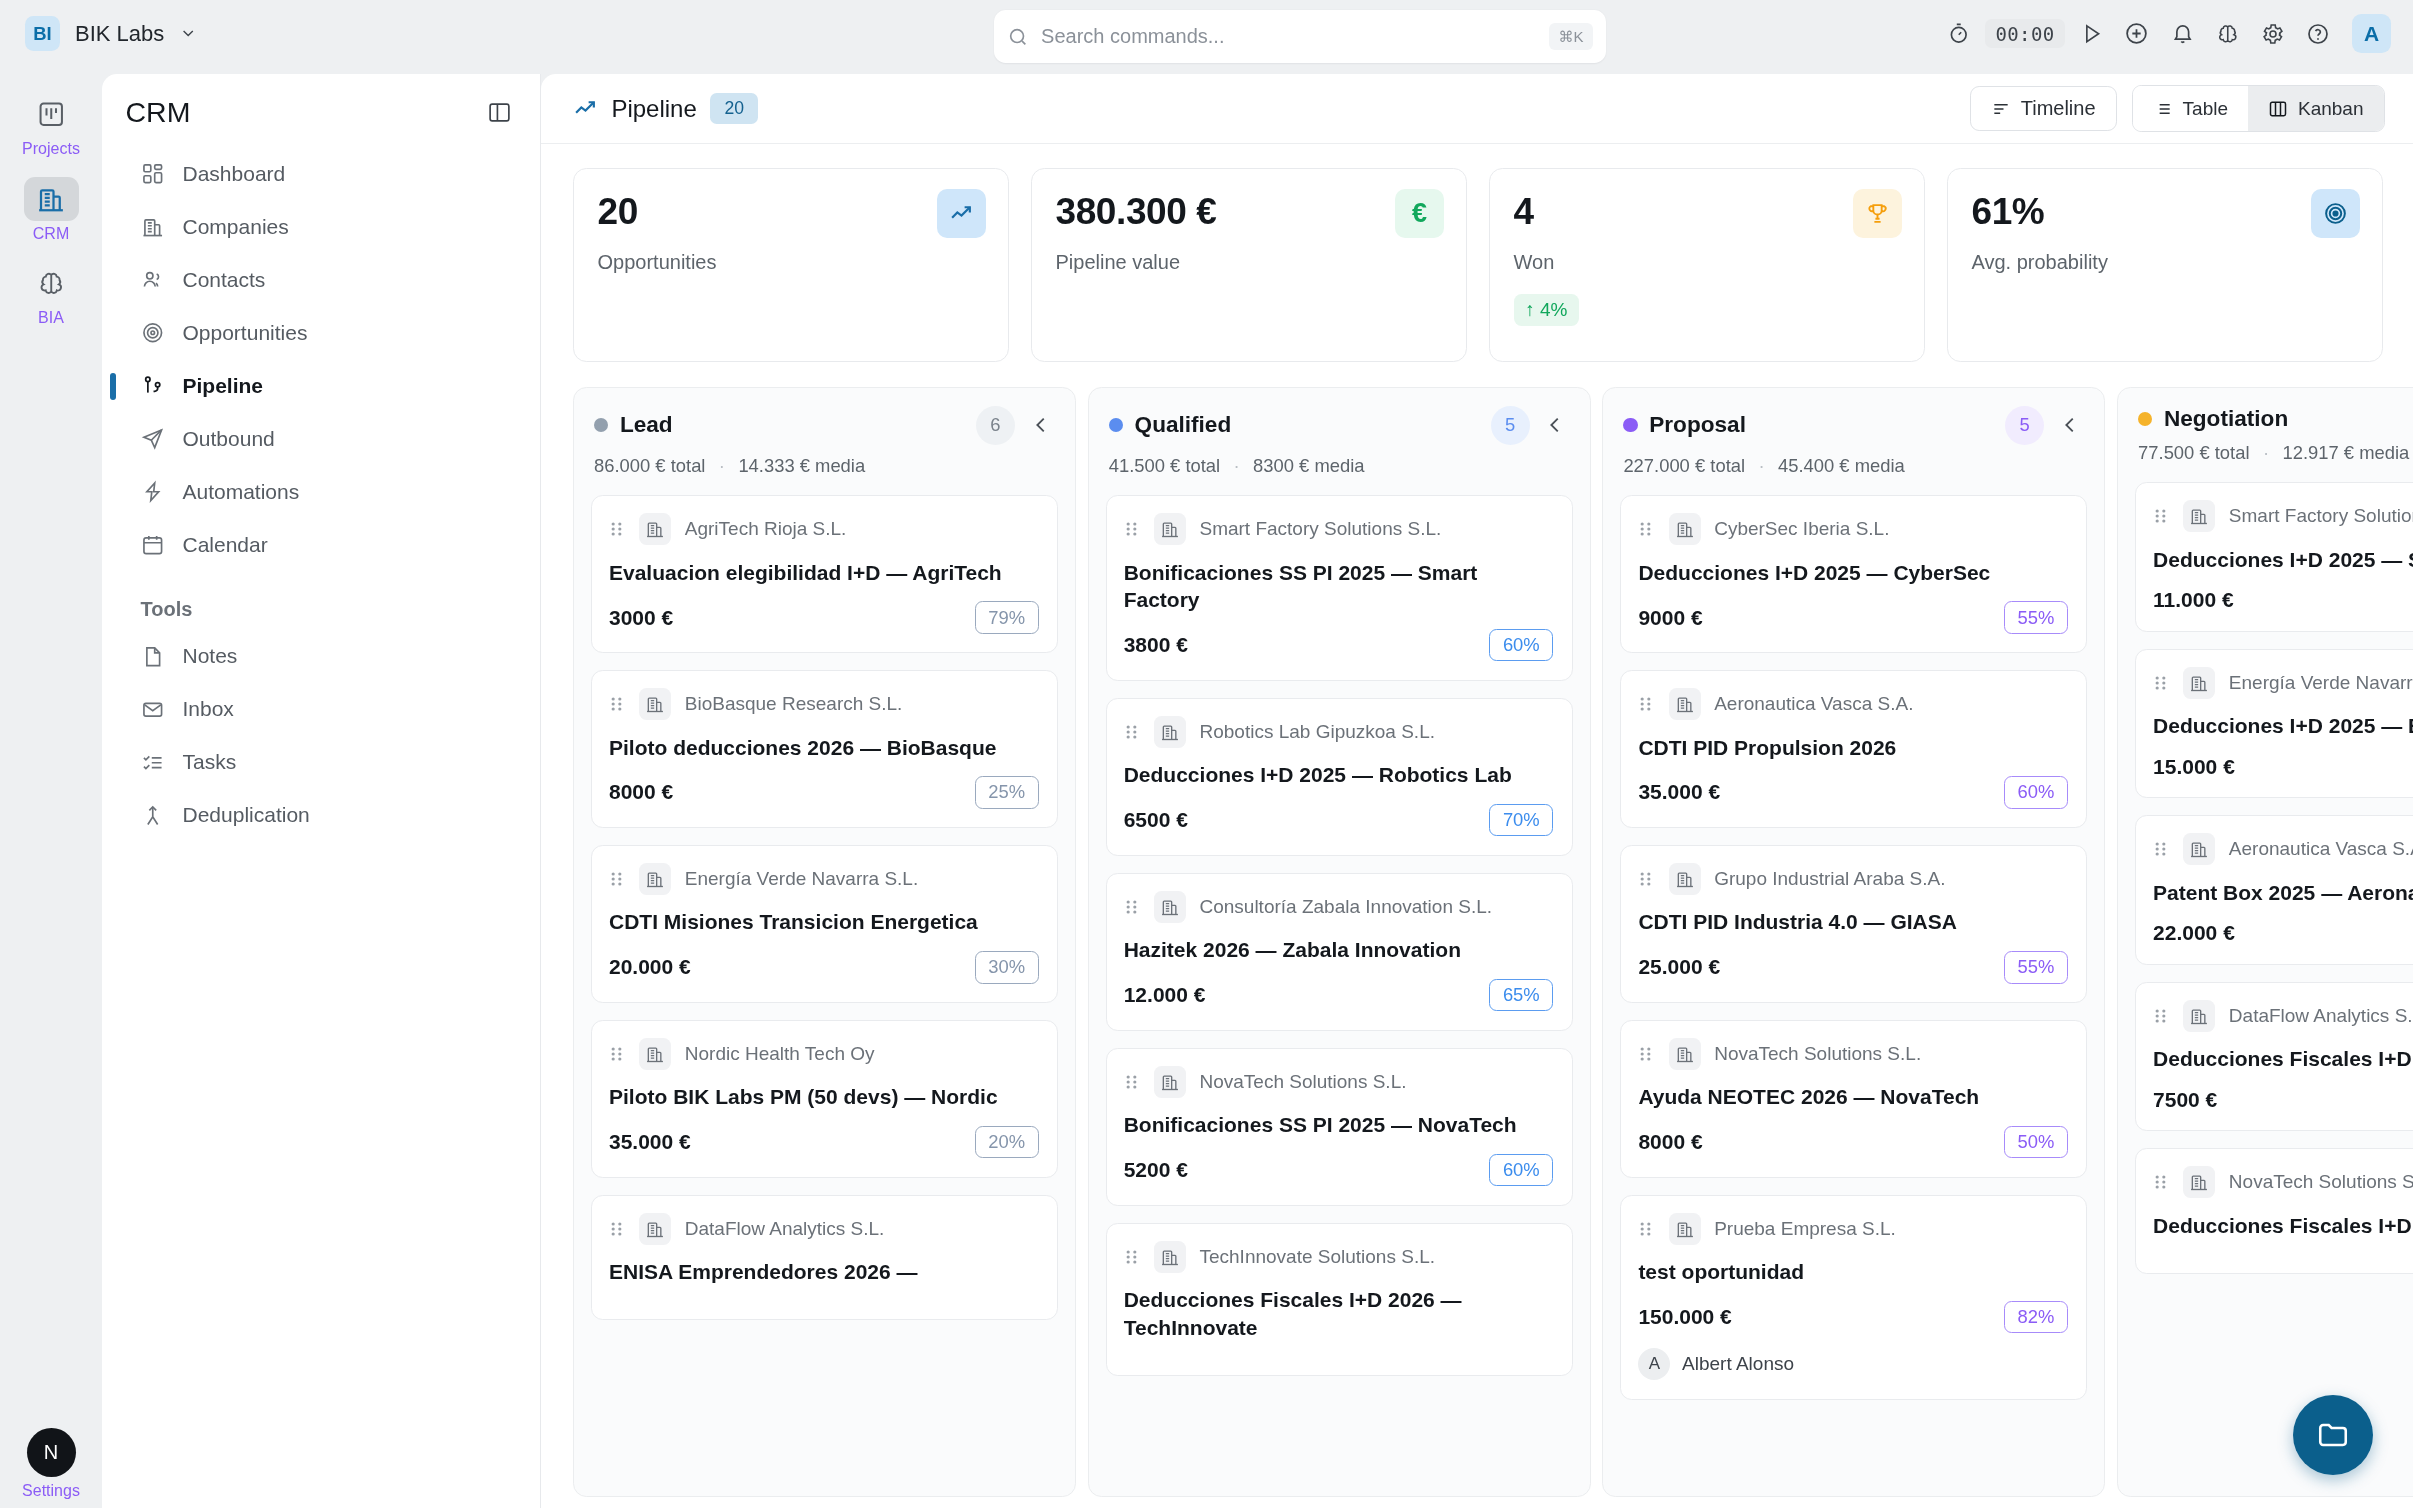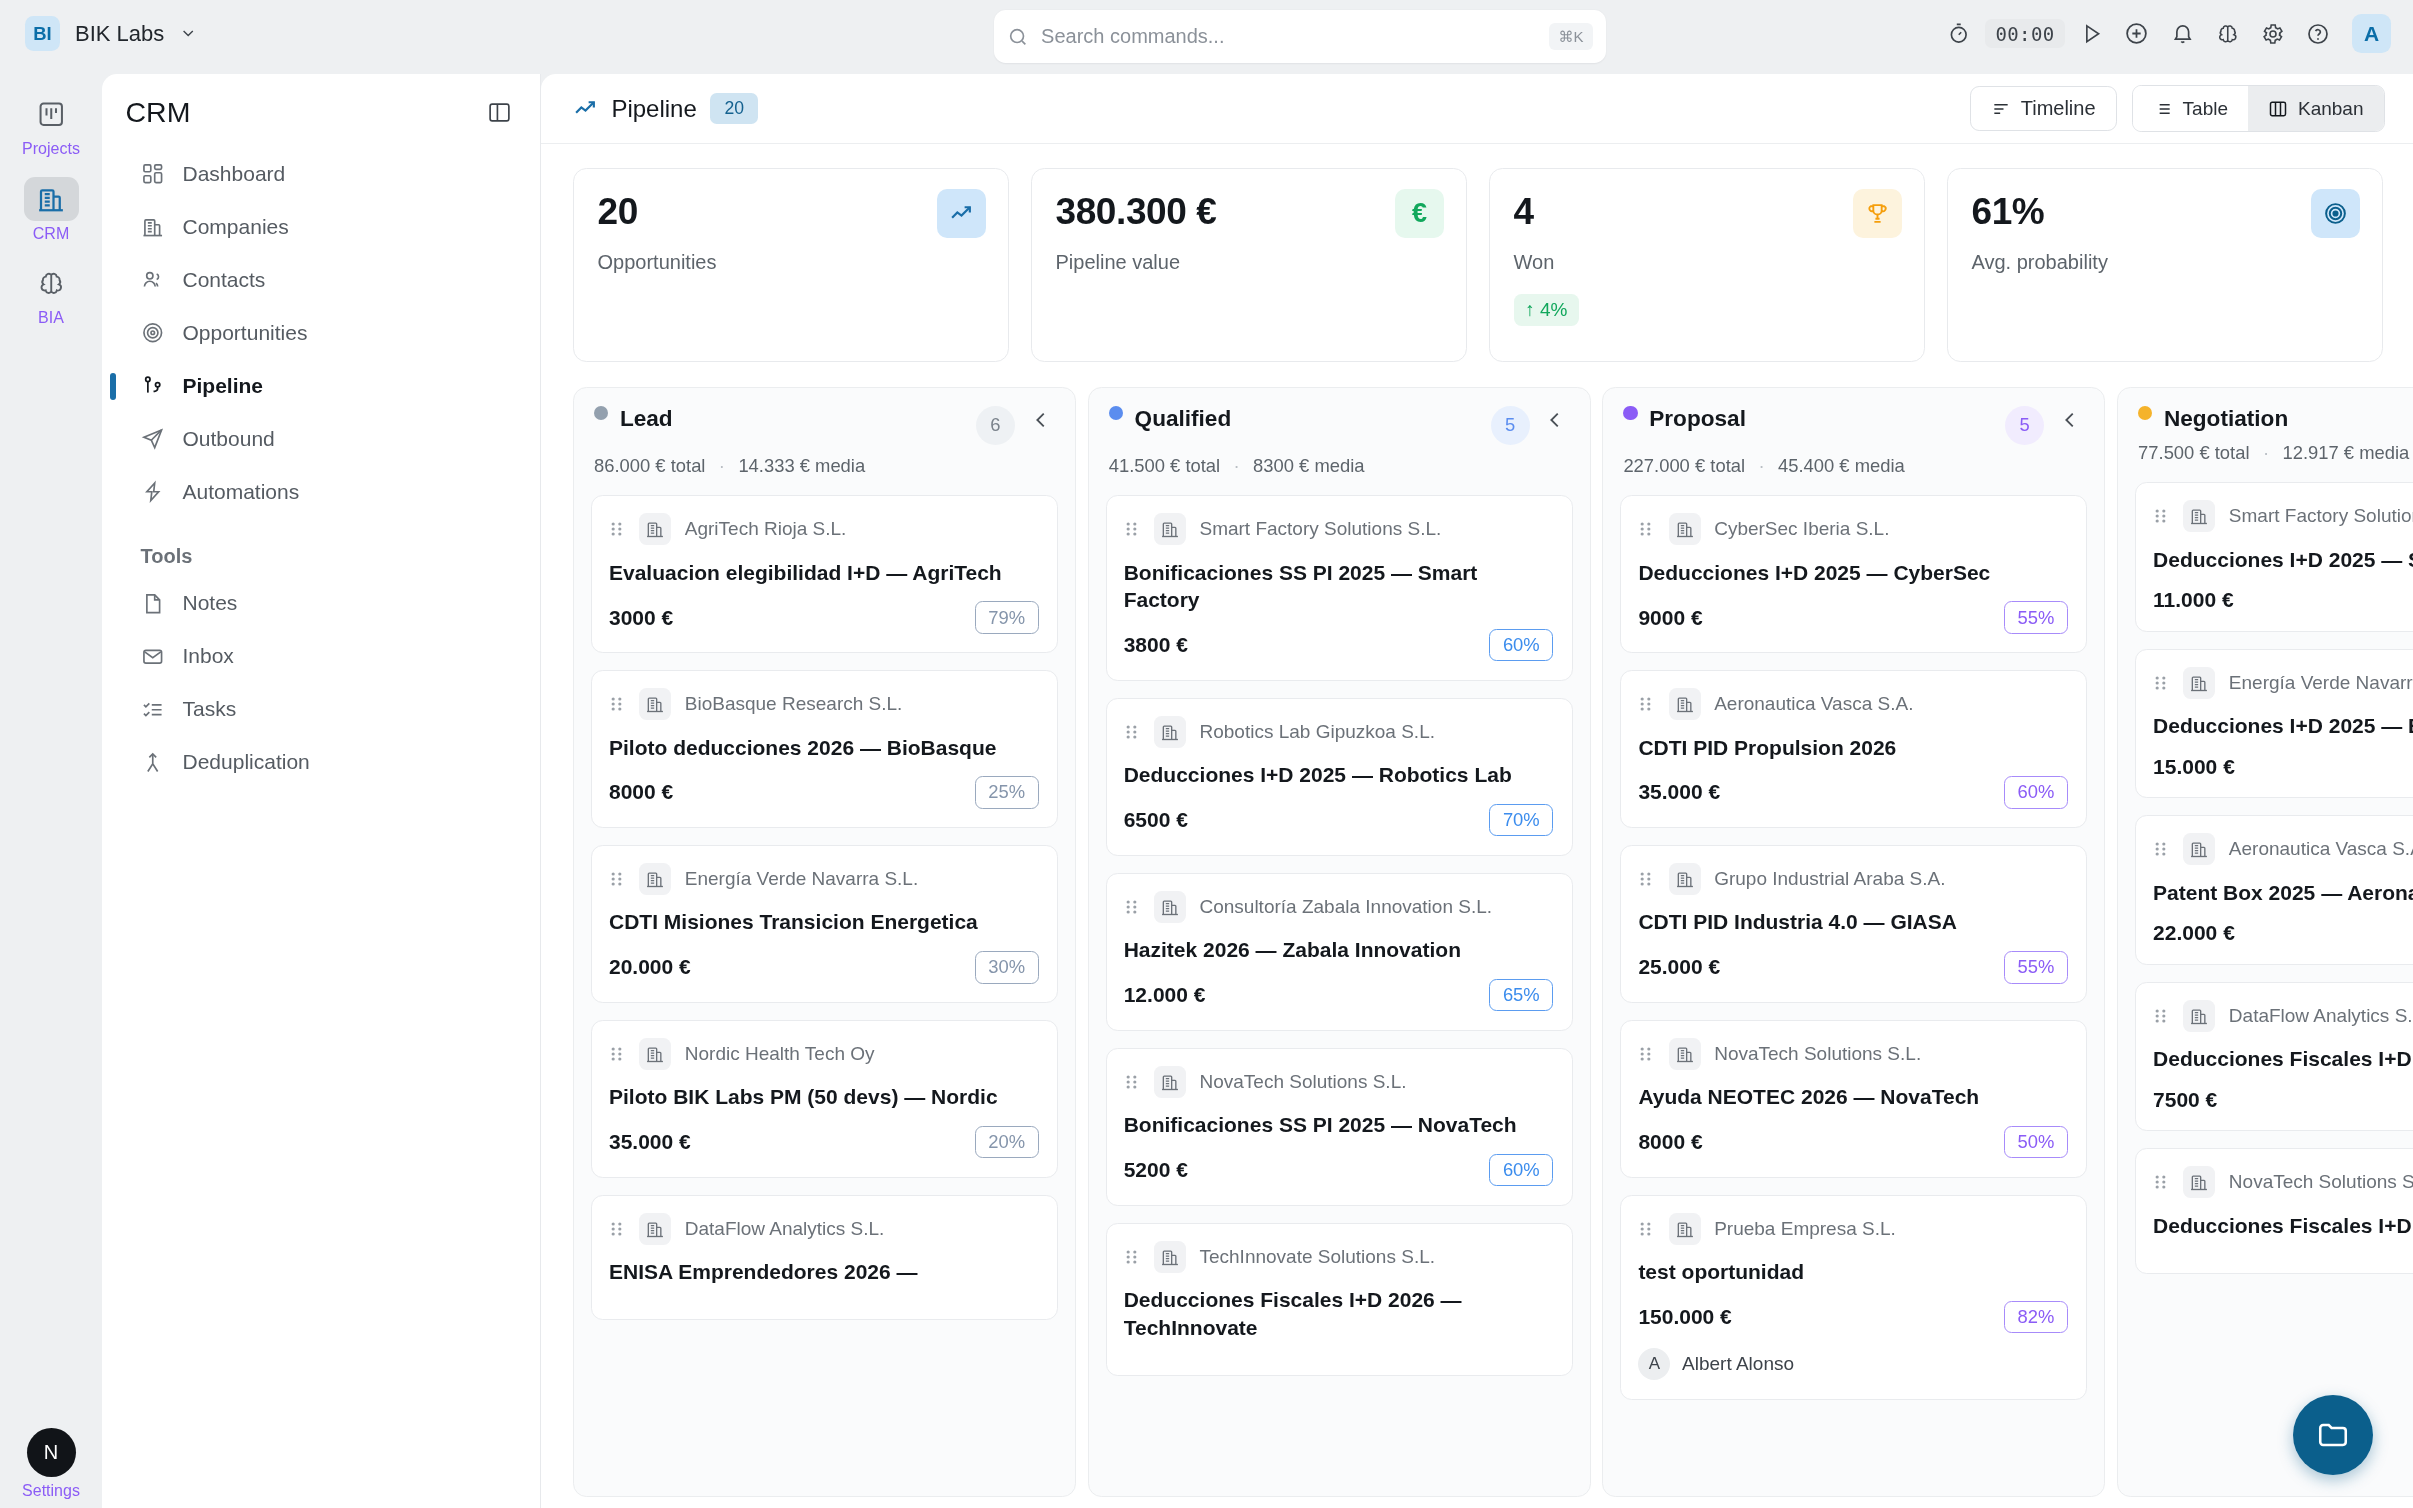--- a/index.html
+++ b/index.html
@@ -129,21 +129,21 @@
   .board {
     display: flex; gap: 11.7px; padding: 5px 0 0 32px;
     height: 1115px; overflow: hidden;
   }
   .col {
     width: 503px; flex: 0 0 503px; background: #fafbfc;
     border: 0.8px solid #ebedef; border-radius: 13.4px;
     display: flex; flex-direction: column; overflow: hidden;
   }
   .col-head { padding: 18.4px 20px 13.4px 20px; }
-  .col-top { display: flex; gap: 11.7px; }
+  .col-top { display: flex; align-items: center; gap: 11.7px; }
   .dot { width: 14.2px; height: 14.2px; border-radius: 50%; flex: 0 0 14.2px; }
   .col-name { font-size: 22.6px; font-weight: 700; color: #14181d; flex: 1; }
   .col-badge {
     min-width: 39px; height: 39px; border-radius: 50%; display: flex; align-items: center;
     justify-content: center; font-size: 18.4px;
   }
   .col-collapse { width: 28.5px; height: 28.5px; display: flex; align-items: center; justify-content: center; color: #4a5057; cursor: pointer; }
   .col-sub { margin-top: 10px; font-size: 18.4px; color: #5d646b; display: flex; align-items: center; gap: 13.4px; }
   .col-sub .sep { color: #b9bec4; }
   .col-body { padding: 5px 17px 17px 17px; display: flex; flex-direction: column; gap: 17px; }
@@ -360,20 +360,29 @@
         </span>
       <span class="sb-lbl">Outbound</span>
     </div>
     <div class="sb-item">
       <span class="sb-ico">
           <svg width="23.5" height="23.5" viewBox="0 0 24 24" fill="none" stroke="currentColor" stroke-width="1.7">
             <path d="M14 3l-8 9h5l-1 9 8-9h-5z"></path>
           </svg>
         </span>
       <span class="sb-lbl">Automations</span>
+    </div>
+    <div class="sb-item">
+      <span class="sb-ico">
+          <svg width="23.5" height="23.5" viewBox="0 0 24 24" fill="none" stroke="currentColor" stroke-width="1.7">
+            <rect x="3" y="5" width="18" height="16" rx="2.2"></rect>
+            <path d="M3 10h18M8 3v4M16 3v4"></path>
+          </svg>
+        </span>
+      <span class="sb-lbl">Calendar</span>
     </div>
 
     <div class="sb-group">Tools</div>
 
     <div class="sb-item">
       <span class="sb-ico">
           <svg width="23.5" height="23.5" viewBox="0 0 24 24" fill="none" stroke="currentColor" stroke-width="1.7">
             <path d="M6 3h8l5 5v13H6z"></path>
             <path d="M14 3v5h5"></path>
           </svg>

